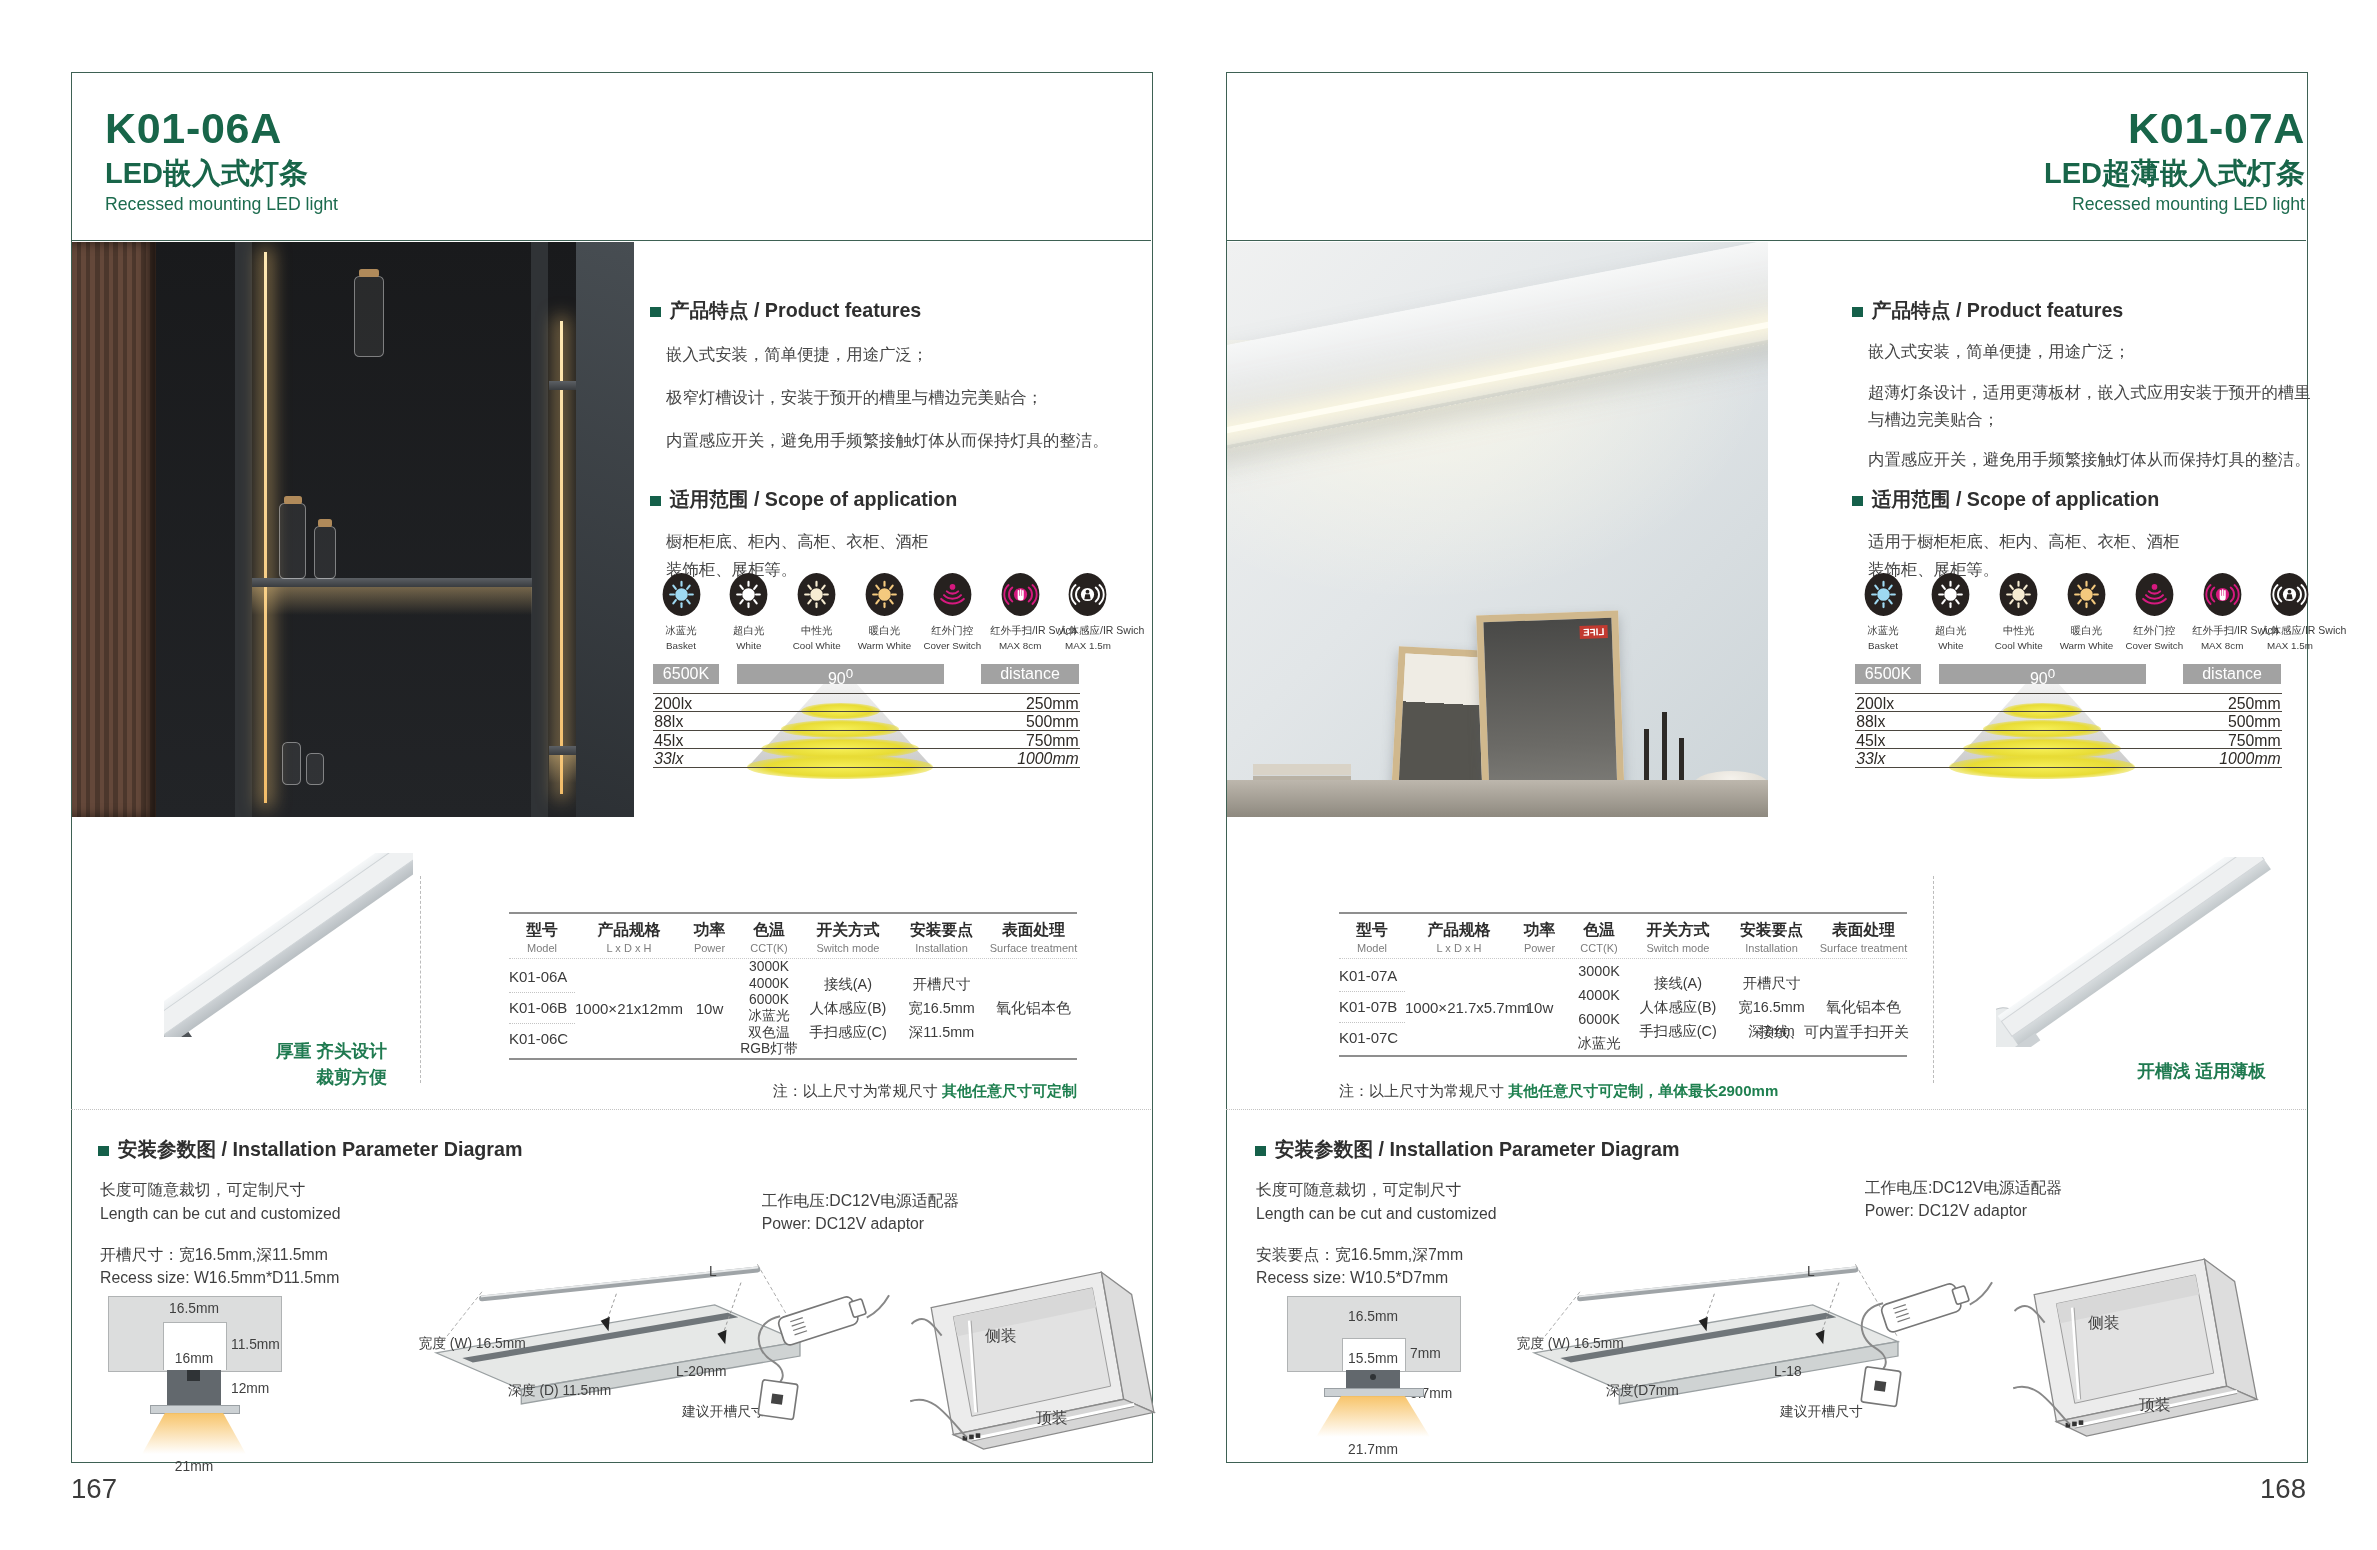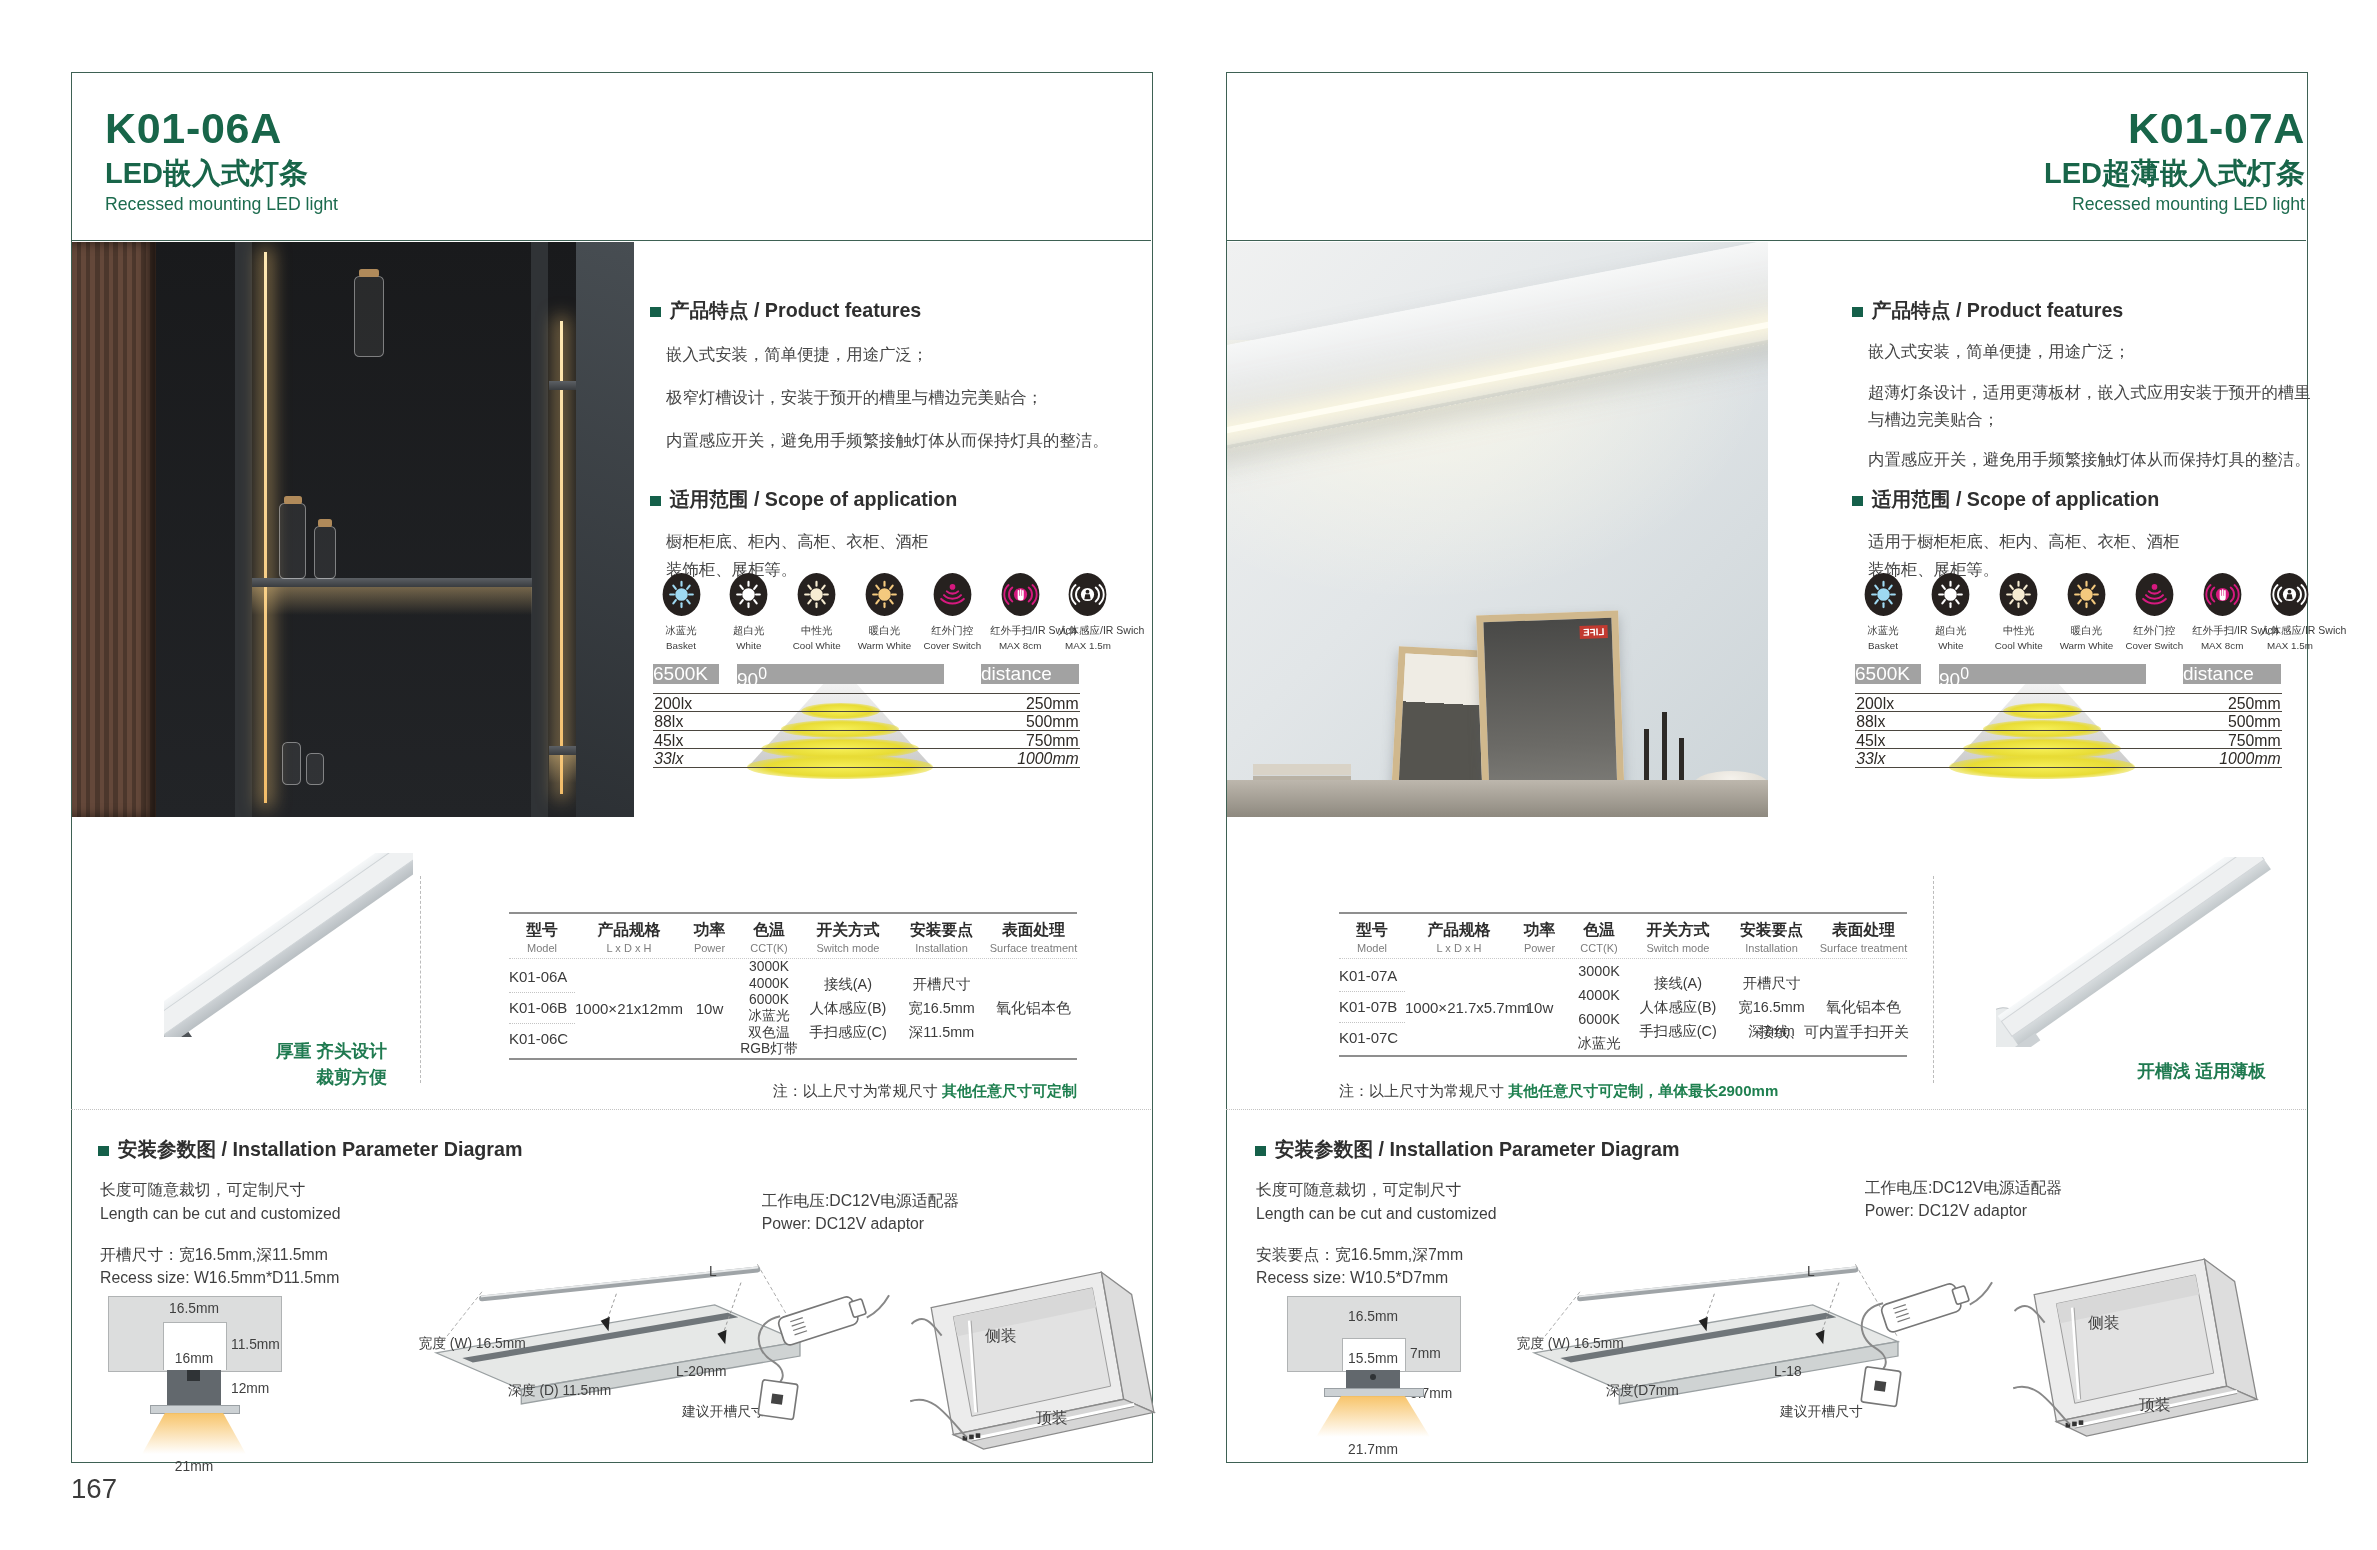--- a/index.html
+++ b/index.html
@@ -24,21 +24,21 @@
   .body-t{font-size:16.4px;color:#464646;white-space:nowrap;line-height:1.45;}
 
   
   .icons-flex{display:flex;justify-content:space-between;width:467px;}
   .icon-item{width:60px;text-align:center;flex:0 0 auto;}
   .icon-zh{font-size:10.5px;color:#3c3c3c;margin-top:5.3px;white-space:nowrap;}
   .icon-en{font-size:9.8px;color:#3c3c3c;margin-top:1.3px;white-space:nowrap;}
 
   
   .chart{position:relative;width:427px;height:112px;font-size:15.8px;color:#2e2a26;}
-  .cbar{position:absolute;top:0;height:19.7px;background:#a2a2a2;color:#fff;text-align:left;line-height:19.7px;font-size:19px;}
+  .cbar{position:absolute;top:0;height:19.7px;background:#a2a2a2;color:#fff;text-align:center;line-height:19.7px;font-size:16px;}
   .crow{position:absolute;left:0;width:427px;height:18.4px;border-top:1px solid #4b463f;}
   .crow:last-of-type{border-bottom:1px solid #4b463f;font-style:italic;}
   .clx{position:absolute;left:1.3px;top:1.3px;}
   .cmm{position:absolute;right:1.3px;top:1.3px;}
   .cone{position:absolute;left:95px;top:19.7px;width:184px;height:83px;
         background:linear-gradient(180deg,rgba(150,150,150,.12),rgba(150,150,150,.5));
         clip-path:polygon(41% 0,59% 0,100% 100%,0 100%);}
   .cell{position:absolute;border-radius:50%;background:radial-gradient(ellipse at center,#f6f058 0%,#e8dc35 55%,rgba(232,220,53,.25) 80%,rgba(232,220,53,0) 82%);}
 
   
@@ -841,15 +841,16 @@
           <rect x="96" y="291" width="7" height="7" fill="#333333"></rect>
           <rect x="106" y="289" width="7" height="7" fill="#333333"></rect>
           <path d="M8 122 C 28 104, 40 122, 54 140" fill="none" stroke="#888888" stroke-width="3"></path>
           <path d="M6 240 C 40 228, 62 262, 92 295" fill="none" stroke="#888888" stroke-width="3"></path>
         </svg>
         <div class="abs inst-t" style="left:243px;top:135px">侧装</div>
         <div class="abs inst-t" style="left:294px;top:217px">顶装</div>
       </div>
       </div>
 
+    <div class="abs pg-num" style="left:37px;top:1473px;width:1080px;text-align:right">168</div>
   </div>
 </div>
 
 
 </body></html>

